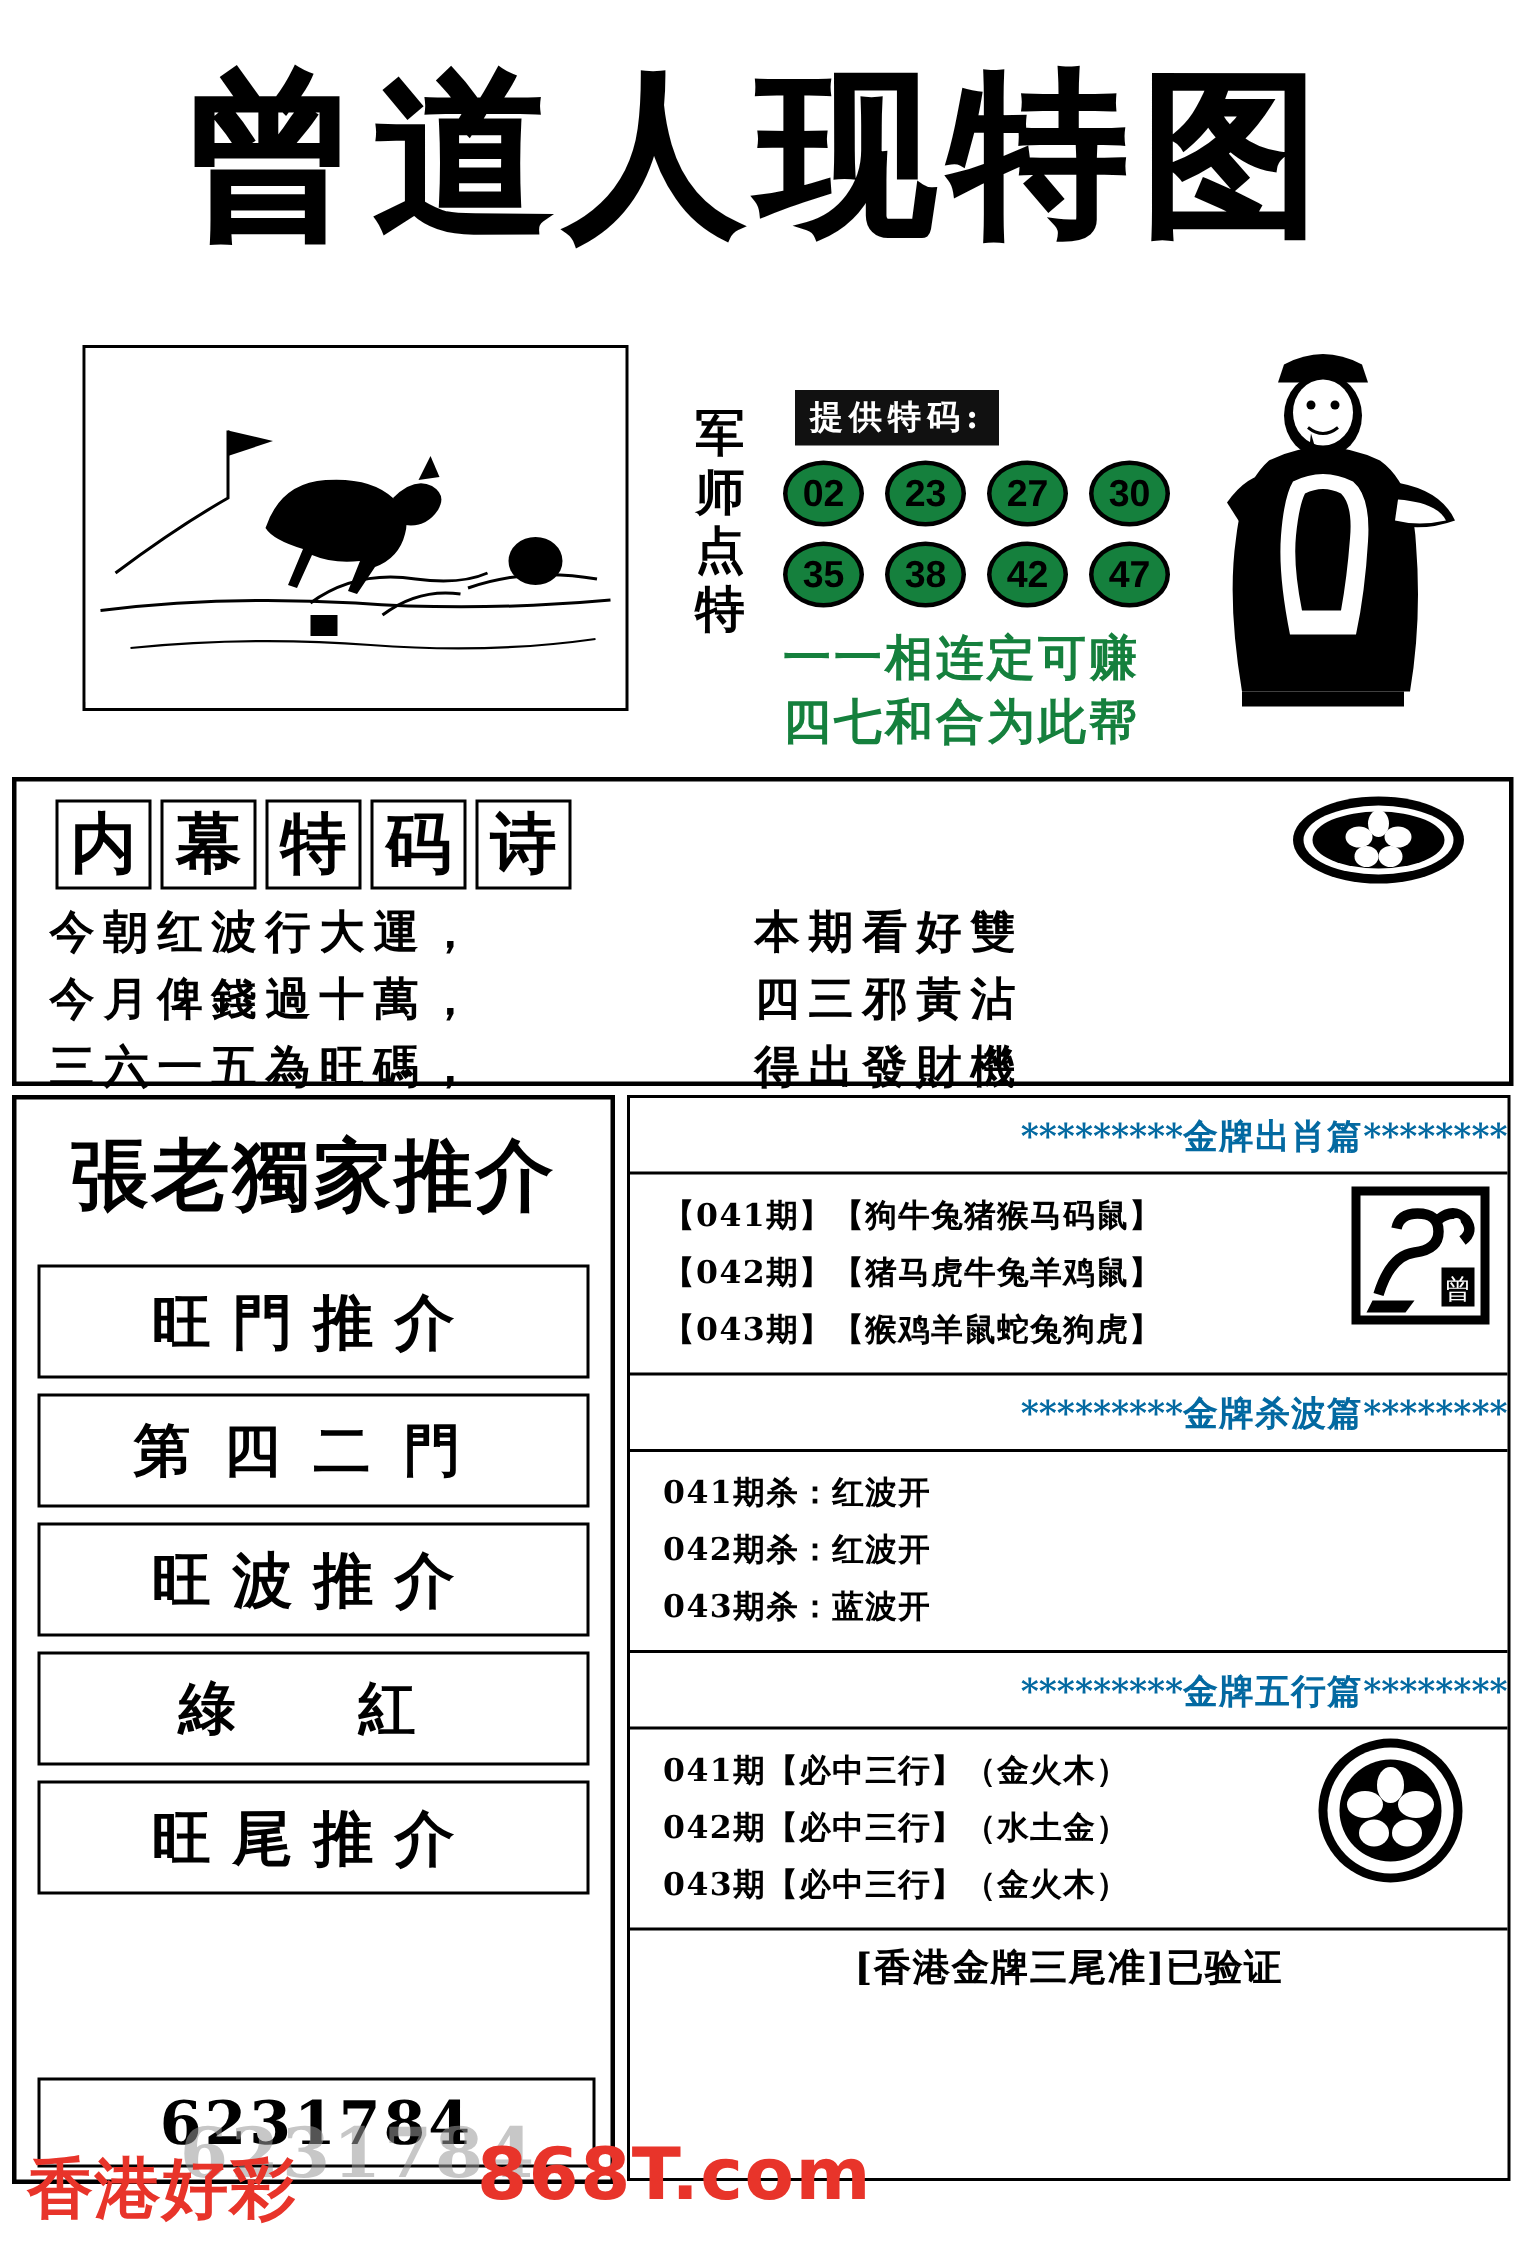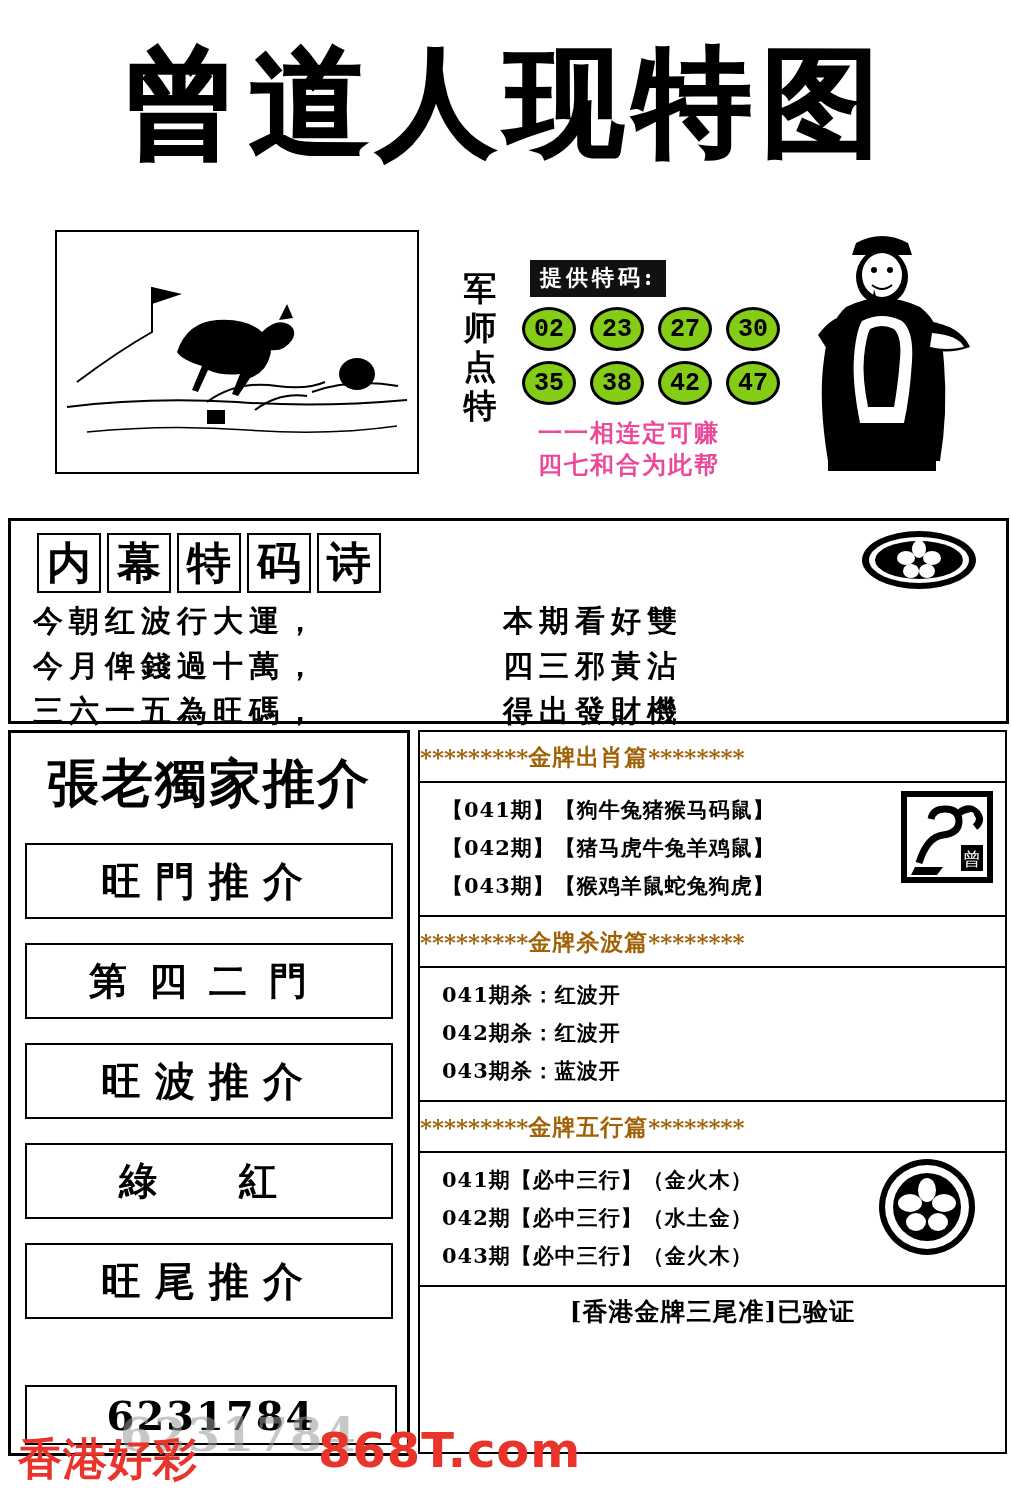--- a/index.html
+++ b/index.html
@@ -87,35 +87,34 @@
     gap: 14px;
     margin-top: 10px;
   }
   .ball {
     width: 48px; height: 38px;
     border: 3px solid #000;
     border-radius: 50%;
     display: flex;
     align-items: center;
     justify-content: center;
-    font-family: Liberation Mono, monospace;
+    font-family: Liberation Sans, sans-serif;
     font-weight: bold;
     font-size: 25px;
     color: #000;
-    background: #84cc16;
+    background: #15803d;
   }
   .couplet {
     margin-top: 12px;
     font-family: "DejaVu Serif", serif;
     font-weight: bold;
-    font-size: 24px;
+    font-size: 32px;
     letter-spacing: 2px;
     line-height: 1.35;
-    color: #ec4899;
-    margin-left: 16px;
+    color: #15803d;
   }
   .couplet div { border-bottom: 0; }
 
   .sage {
     position: absolute;
     left: 786px; top: 10px;
     width: 190px; height: 255px;
   }
 
   
@@ -187,21 +186,21 @@
     color: #000;
   }
   .zl-rows {
     position: absolute;
     left: 14px; top: 110px;
     width: 368px;
   }
   .zl-row {
     border: 2px solid #000;
     height: 72px;
-    margin-bottom: 24px;
+    margin-bottom: 10px;
     display: flex;
     align-items: center;
     justify-content: center;
     font-family: "DejaVu Serif", serif;
     font-weight: bold;
     font-size: 40px;
     letter-spacing: 14px;
     color: #000;
     background: #fff;
   }
@@ -225,26 +224,26 @@
   
   .right-col {
     position: absolute;
     left: 418px; top: 730px;
     width: 585px;
     height: 720px;
     border: 2px solid #000;
     background: #fff;
   }
   .rc-section-title {
-    text-align: left;
+    text-align: right;
     font-family: "DejaVu Serif", serif;
     font-weight: bold;
     font-size: 23px;
     letter-spacing: 1px;
-    color: #a16207;
+    color: #0369a1;
     padding: 10px 0 8px 0;
   }
   .rc-section-title .stars { letter-spacing: 0px; }
   .rc-body {
     border-top: 2px solid #000;
     padding: 8px 0 10px 0;
     position: relative;
     min-height: 108px;
   }
   .rc-line {

